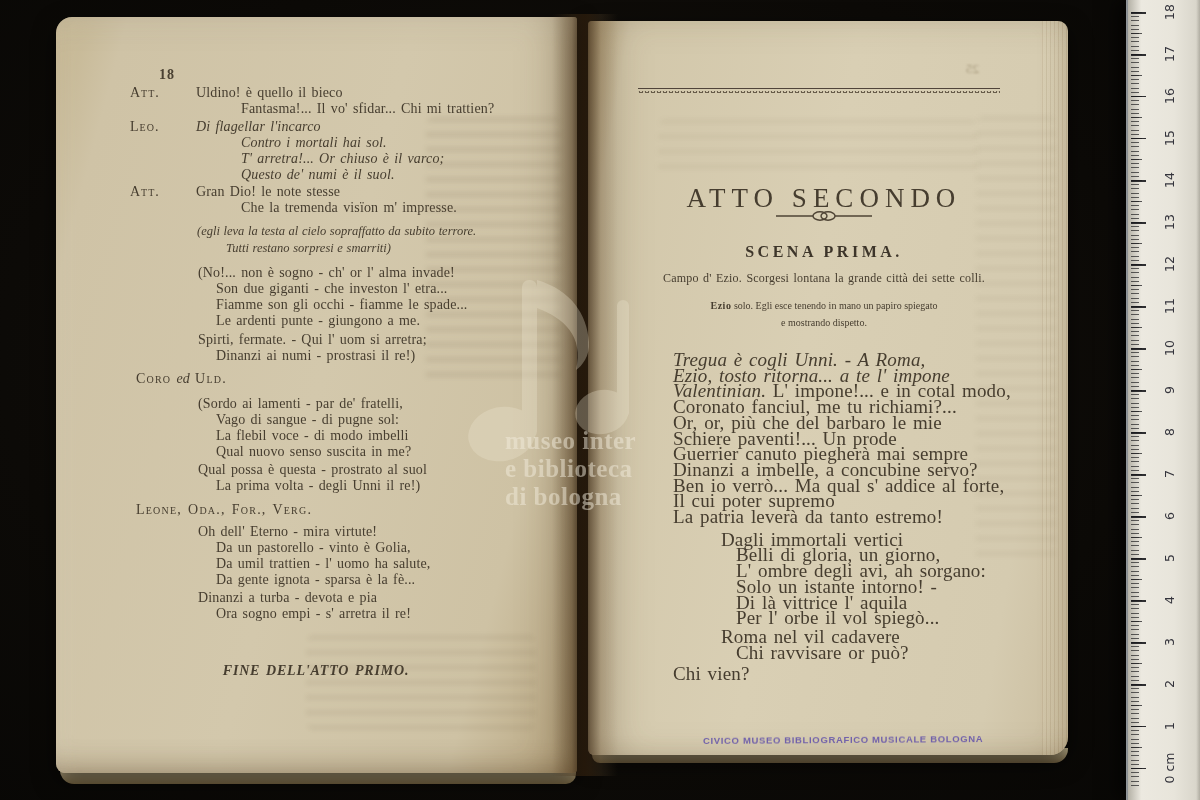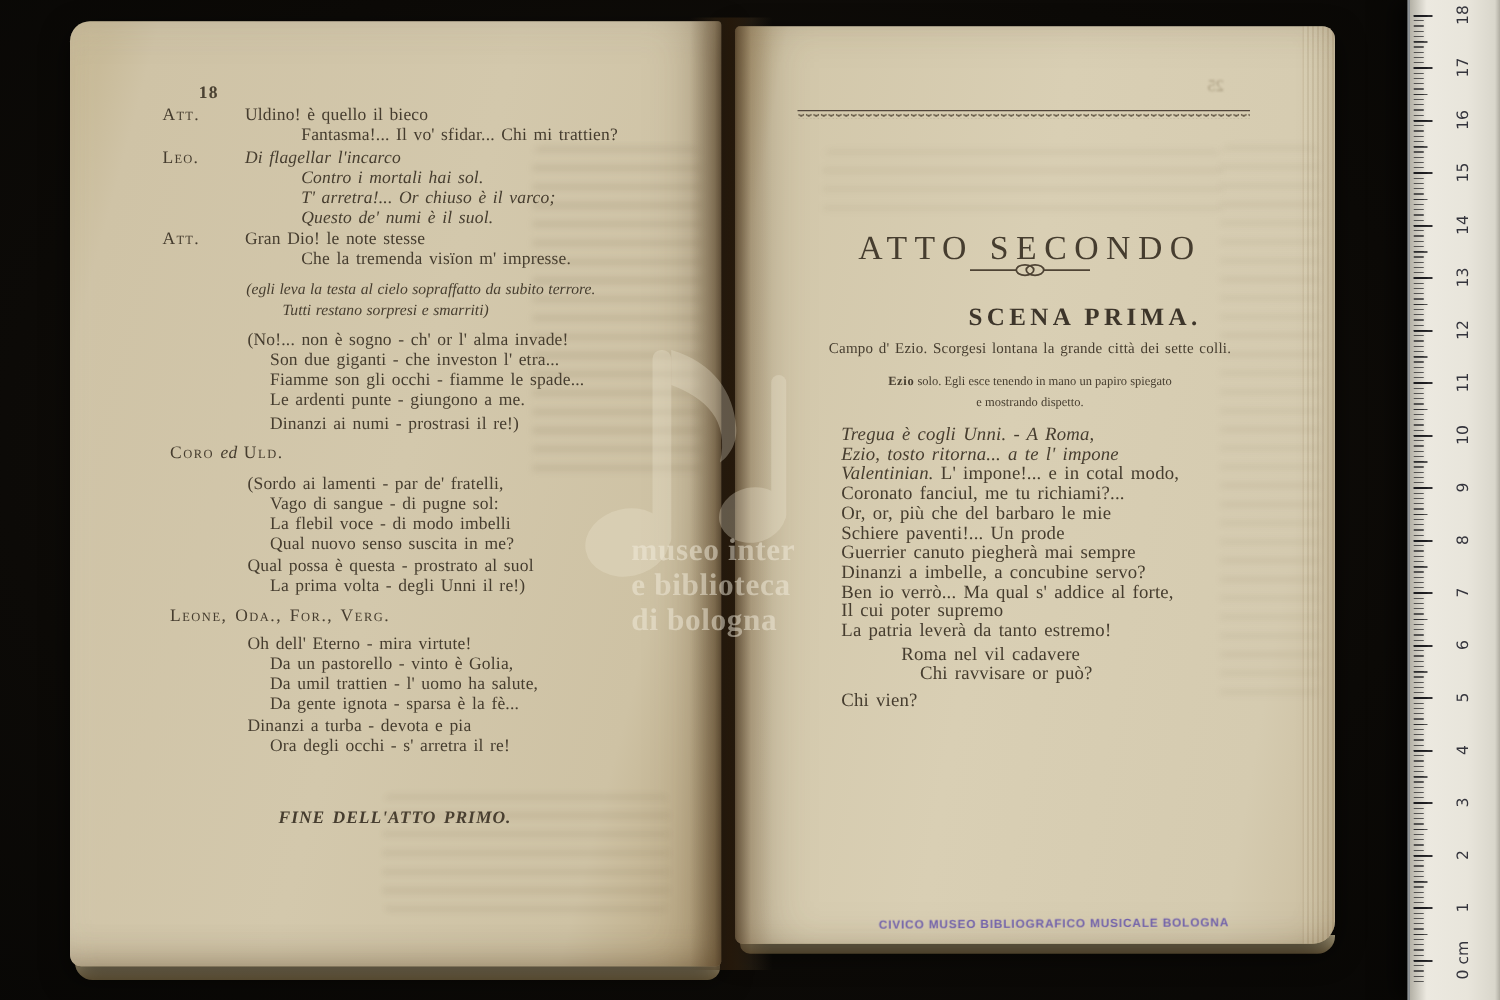--- a/index.html
+++ b/index.html
@@ -64,28 +64,28 @@
 
   
   .toprule{position:absolute;left:50px;top:67px;width:362px;height:8px;border-top:1.6px solid #50443a;}
   .wavy{margin-top:2px;height:3.5px;background-repeat:repeat-x;background-size:6px 3.5px;
        background-image:radial-gradient(ellipse 3.1px 2.4px at 3px 0px,rgba(78,66,50,0) 1.1px,rgba(78,66,50,.8) 1.4px 2.3px,rgba(78,66,50,0) 2.6px);}
   .ghostnum{position:absolute;left:378px;top:40px;font-size:13px;color:rgba(110,95,65,.45);
        filter:blur(1px);transform:scaleX(-1);}
   .act-title{position:absolute;left:0;top:162px;width:472px;text-align:center;font-size:27px;
        letter-spacing:6px;color:#463d2f;white-space:nowrap;}
   .ornament{position:absolute;left:0;top:188px;width:472px;text-align:center;}
-  .scene-heading{position:absolute;left:0;top:222px;width:472px;text-align:center;font-size:20px;
-       font-weight:bold;letter-spacing:3.5px;color:#3d352a;white-space:nowrap;padding-left:44px;}
+  .scene-heading{position:absolute;left:0;top:222px;width:472px;text-align:center;font-size:16px;
+       font-weight:bold;letter-spacing:3.5px;color:#3d352a;white-space:nowrap;}
   .scene-note{position:absolute;left:0;top:250px;width:472px;text-align:center;font-size:12px;
        letter-spacing:.2px;word-spacing:1.2px;}
   .direction{position:absolute;left:0;top:276px;width:472px;font-size:10px;line-height:17px;}
   .c{text-align:center;width:100%;}
   .bd{font-weight:bold;letter-spacing:.5px;}
-  .rflow{position:absolute;left:0;top:320px;width:100%;font-size:15px;line-height:15.7px;
+  .rflow{position:absolute;left:0;top:331px;width:100%;font-size:19px;line-height:15.7px;
        letter-spacing:.15px;word-spacing:1.8px;}
   .r0{margin-left:85px}.r1{margin-left:133px}.r2{margin-left:148px}
   .stamp{position:absolute;left:115px;top:713px;font-family:"Liberation Sans",sans-serif;font-size:9.5px;
        letter-spacing:.65px;color:rgba(104,88,170,.92);white-space:nowrap;transform:rotate(-.4deg);
        filter:blur(.3px);font-weight:bold;}
 
   
   .watermark{position:absolute;left:440px;top:262px;width:270px;height:260px;pointer-events:none;}
   .wm-note{position:absolute;left:10px;top:0;}
   .wm-text{position:absolute;left:65px;top:165px;font-family:Liberation Serif, serif;font-weight:600;
@@ -137,20 +137,21 @@
           <div class="tl sd0">(egli leva la testa al cielo sopraffatto da subito terrore.</div>
           <div class="tl sd1">Tutti restano sorpresi e smarriti)</div>
         </div>
         <div class="block g8">
           <div class="tl s0">(No!... non è sogno - ch' or l' alma invade!</div>
           <div class="tl s1">Son due giganti - che investon l' etra...</div>
           <div class="tl s1">Fiamme son gli occhi - fiamme le spade...</div>
           <div class="tl s1">Le ardenti punte - giungono a me.</div>
         </div>
         <div class="block g3">
+          <div class="tl s0">Spirti, fermate. - Qui l' uom si arretra;</div>
           <div class="tl s1">Dinanzi ai numi - prostrasi il re!)</div>
         </div>
         <div class="block g7">
           <div class="tl h"><span class="sc">Coro</span><span class="edi"> ed </span><span class="sc">Uld.</span></div>
         </div>
         <div class="block g9">
           <div class="tl s0">(Sordo ai lamenti - par de' fratelli,</div>
           <div class="tl s1">Vago di sangue - di pugne sol:</div>
           <div class="tl s1">La flebil voce - di modo imbelli</div>
           <div class="tl s1">Qual nuovo senso suscita in me?</div>
@@ -163,21 +164,21 @@
           <div class="tl h sc">Leone, Oda., For., Verg.</div>
         </div>
         <div class="block g6">
           <div class="tl s0">Oh dell' Eterno - mira virtute!</div>
           <div class="tl s1">Da un pastorello - vinto è Golia,</div>
           <div class="tl s1">Da umil trattien - l' uomo ha salute,</div>
           <div class="tl s1">Da gente ignota - sparsa è la fè...</div>
         </div>
         <div class="block g2">
           <div class="tl s0">Dinanzi a turba - devota e pia</div>
-          <div class="tl s1">Ora degli occhi - s' arretra il re!</div>
+          <div class="tl s1">Ora sogno empi - s' arretra il re!</div>
         </div>
         <div class="block g41">
           <div class="tl fine">FINE DELL'ATTO PRIMO.</div>
         </div>
       </div>
     <div class="ghost" style="left:370px;top:100px;width:135px;height:270px;"></div>
     <div class="ghost" style="left:250px;top:618px;width:230px;height:95px;opacity:.8;"></div>
   </div>
 
   <div class="page right-page">
@@ -211,20 +212,28 @@
           <div class="tl r0 it">Ezio, tosto ritorna... a te l' impone</div>
           <div class="tl r0"><span class="it">Valentinian.</span><span> L' impone!... e in cotal modo,</span></div>
           <div class="tl r0">Coronato fanciul, me tu richiami?...</div>
           <div class="tl r0">Or, or, più che del barbaro le mie</div>
           <div class="tl r0">Schiere paventi!... Un prode</div>
           <div class="tl r0">Guerrier canuto piegherà mai sempre</div>
           <div class="tl r0">Dinanzi a imbelle, a concubine servo?</div>
           <div class="tl r0">Ben io verrò... Ma qual s' addice al forte,</div>
           <div class="tl r0">Il cui poter supremo</div>
           <div class="tl r0">La patria leverà da tanto estremo!</div>
+        </div>
+        <div class="block g7">
+          <div class="tl r1">Dagli immortali vertici</div>
+          <div class="tl r2">Belli di gloria, un giorno,</div>
+          <div class="tl r2">L' ombre degli avi, ah sorgano:</div>
+          <div class="tl r2">Solo un istante intorno! -</div>
+          <div class="tl r2">Di là vittrice l' aquila</div>
+          <div class="tl r2">Per l' orbe il vol spiegò...</div>
         </div>
         <div class="block g3">
           <div class="tl r1">Roma nel vil cadavere</div>
           <div class="tl r2">Chi ravvisare or può?</div>
         </div>
         <div class="block g6">
           <div class="tl r0">Chi vien?</div>
         </div>
       </div>
     <div class="stamp">CIVICO MUSEO BIBLIOGRAFICO MUSICALE BOLOGNA</div>

